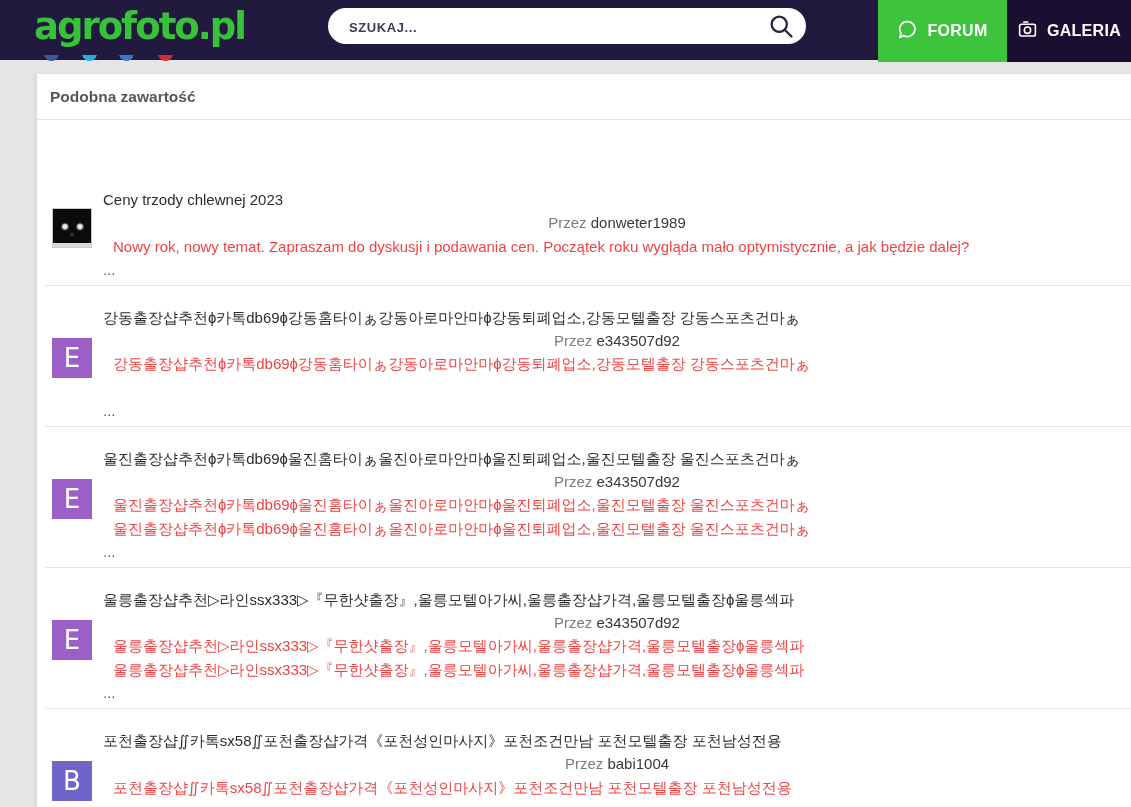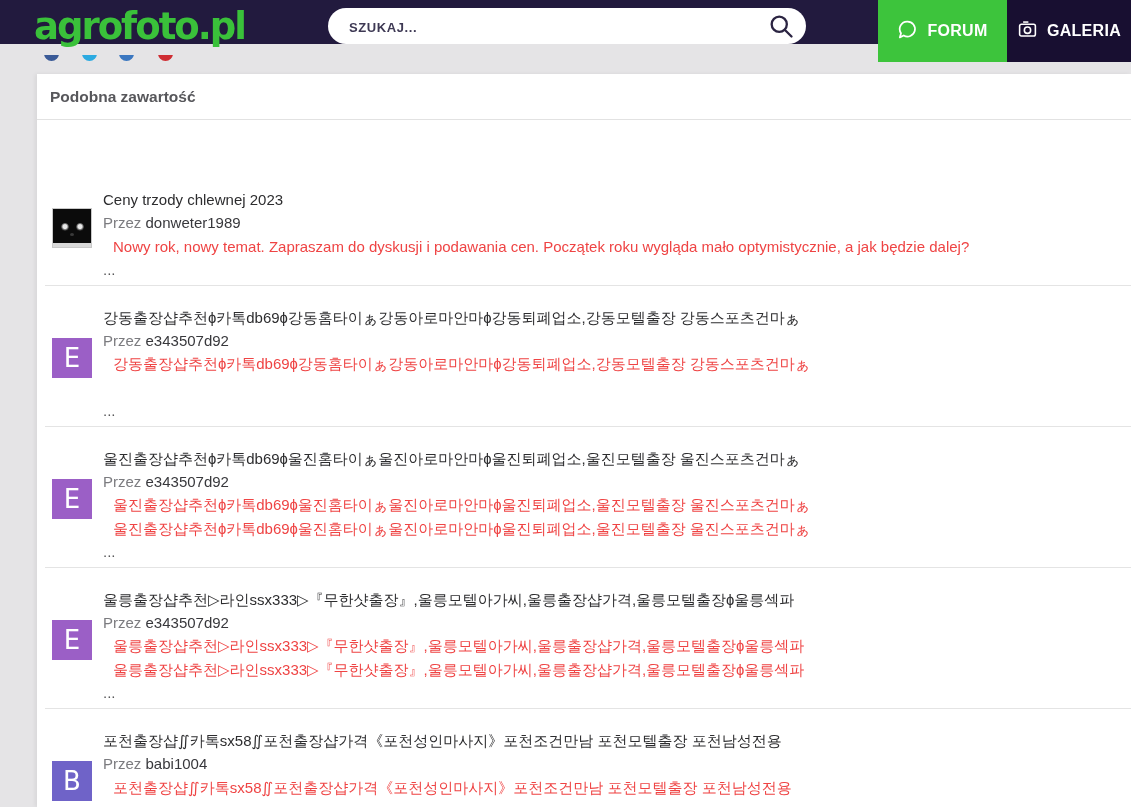--- a/index.html
+++ b/index.html
@@ -2,21 +2,21 @@
 <html><head>
 <meta charset="utf-8">
 <style>
   html,body{margin:0;padding:0;}
   body{
     width:1131px;height:807px;overflow:hidden;position:relative;
     background:#e5e4e6;
     font-family:"Liberation Sans","DejaVu Sans",sans-serif;
   }
   
-  .header{position:absolute;top:0;left:0;width:1131px;height:44px;background:#221a3e;z-index:20;}
+  .header{position:absolute;top:0;left:0;width:1131px;height:60px;background:#221a3e;z-index:20;}
   .logo{
     position:absolute;left:34px;top:5px;
     font-family:"DejaVu Sans",sans-serif;font-weight:bold;
     font-size:37px;letter-spacing:-2px;color:#3ac13a;cursor:pointer;
   }
   .search-wrap{position:absolute;left:328px;top:8px;width:478px;height:36px;background:#ffffff;border-radius:18px;}
   .search-input{
     position:absolute;left:19px;top:0;width:390px;height:36px;
     border:none;outline:none;background:transparent;
     font-family:"Liberation Sans",sans-serif;font-size:13px;font-weight:bold;
@@ -45,21 +45,21 @@
   .letter-avatar{display:flex;align-items:center;justify-content:center;color:#fff;
     font-size:26px;font-family:"DejaVu Sans",sans-serif;}
   .cat-avatar{background:#0b0b0b;border:1px solid #c9c9c9;box-sizing:border-box;position:relative;overflow:hidden;}
   .cat-eye{position:absolute;top:14px;width:8px;height:8px;border-radius:50%;
     background:radial-gradient(circle at 50% 45%, #e8e8e8 0 2px, #7a7a7a 3px, #1c1c1c 70%);}
   .cat-eye.left{left:8px;} .cat-eye.right{left:23px;}
   .cat-nose{position:absolute;top:24px;left:17px;width:4px;height:3px;background:#3a3a3a;border-radius:50%;}
   .cat-strip{position:absolute;bottom:0;left:0;width:100%;height:4px;background:#d9d9d9;}
   .thread-content{margin-left:58px;font-size:15px;line-height:23.4px;}
   .thread-title{color:#2d2d2f;cursor:pointer;white-space:nowrap;overflow:hidden;}
-  .thread-byline{color:#7b7b7f;}
+  .thread-byline{color:#7b7b7f;text-align:center;}
   .author-link{color:#38383c;cursor:pointer;}
   .body-line{color:#ef4444;min-height:23.4px;white-space:nowrap;overflow:hidden;margin-left:10px;}
   .ellipsis-line{color:#58585a;min-height:23.4px;}
 </style>
 </head>
 <body>
 
 <div class="header">
   <div class="logo">agrofoto.pl</div>
 

